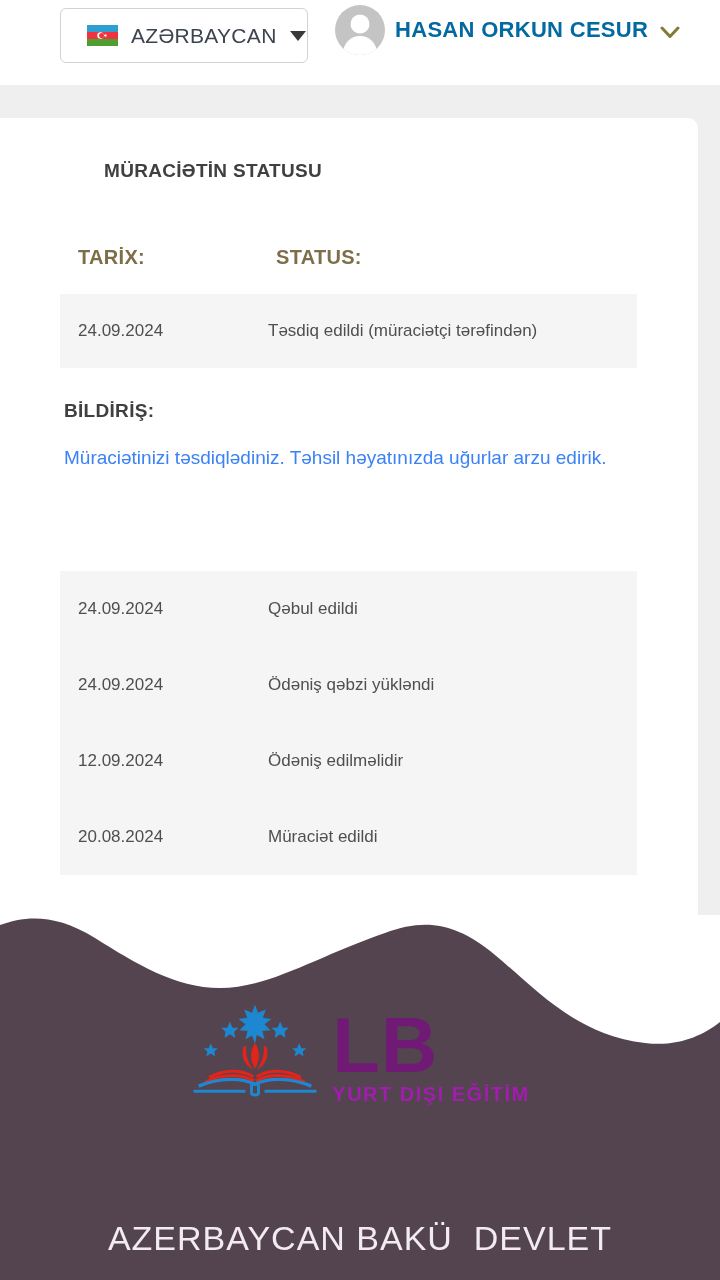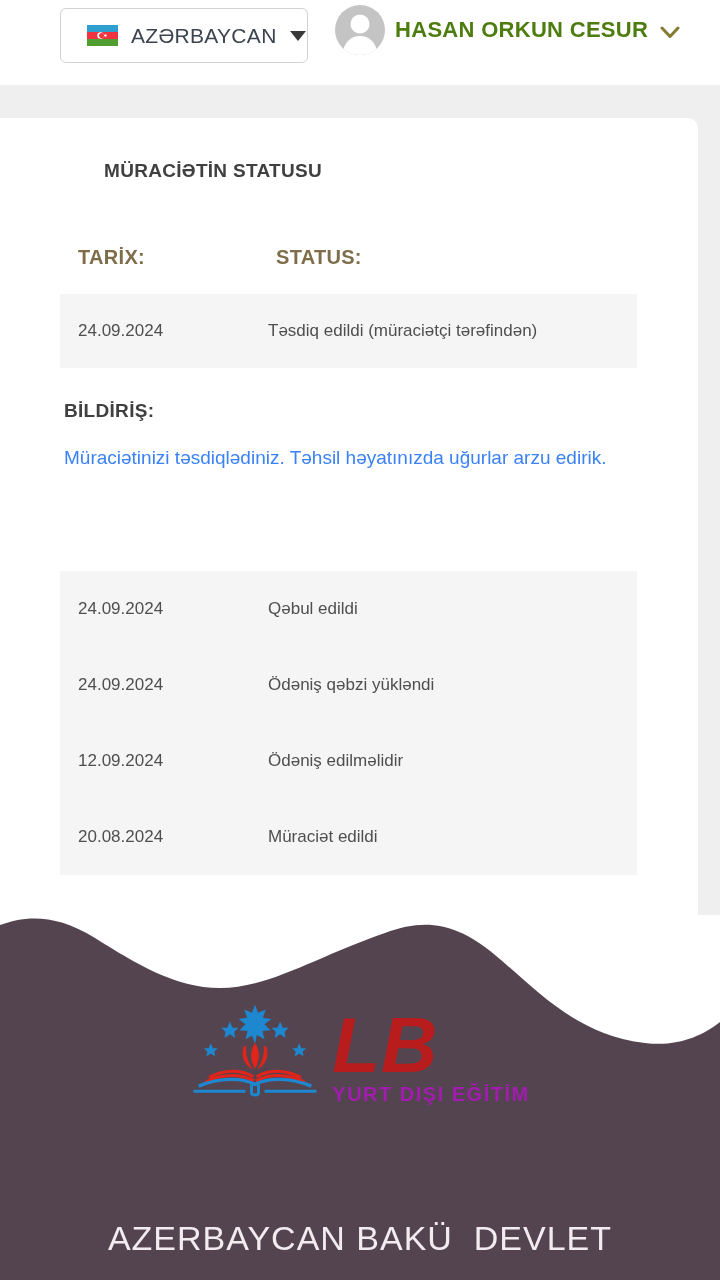--- a/index.html
+++ b/index.html
@@ -13,21 +13,21 @@
     position:absolute; top:8px; left:60px; width:248px; height:55px;
     background:#fff; border:1px solid #d2d2d2; border-radius:6px;
     display:flex; align-items:center; padding:0 20px 0 26px; gap:13px; cursor:pointer;
   }
   .lang-btn .flag { flex:0 0 auto; }
   .lang-label { font-size:21px; color:#3c4450; letter-spacing:0.3px; }
   .caret { width:0; height:0; margin-left:auto;
     border-left:8px solid transparent; border-right:8px solid transparent;
     border-top:10px solid #3a3a3a; }
   .user-menu { position:absolute; top:5px; left:335px; display:flex; align-items:center; gap:10px; cursor:pointer; }
-  .user-name { font-size:22px; font-weight:bold; color:#4d7c0f; letter-spacing:0.3px; }
+  .user-name { font-size:22px; font-weight:bold; color:#0369a1; letter-spacing:0.3px; }
   .user-chevron { margin-left:2px; margin-top:4px; }
 
   
   .band   { position:absolute; top:85px; left:0; width:720px; height:830px; background:#efefef; }
   .card   { position:absolute; top:118px; left:0; width:698px; height:797px; background:#ffffff; border-top-right-radius:10px; }
 
   .section-title { position:absolute; top:42px; left:60px; font-size:19px; font-weight:bold; color:#404040; letter-spacing:0.3px;margin-left:44px; }
   .cols { position:absolute; top:128px; left:60px; width:577px; display:flex; }
   .cols span { font-size:20px; font-weight:bold; color:#7d6e49; letter-spacing:0.3px; }
   .col-date { width:190px; margin-left:18px; }
@@ -45,21 +45,21 @@
   .history { position:absolute; top:453px; left:60px; width:577px; height:304px; background:#f5f5f5;
     display:flex; flex-direction:column; }
   .history .row { height:76px; }
 
   
   .footer { position:absolute; top:900px; left:0; width:720px; height:380px; }
   .footer svg.wave { position:absolute; top:0; left:0; display:block; }
   .footer-inner { position:absolute; top:0; left:0; width:720px; height:380px; }
   .logo-row { position:absolute; top:96px; left:0; width:720px; display:flex; justify-content:center; align-items:flex-end; gap:12px; }
   .logo-text { display:flex; flex-direction:column; align-items:flex-start; }
-  .logo-lb { font-size:78px; line-height:64px; font-weight:bold; color:#b91c1c; letter-spacing:1px;font-style:italic; }
+  .logo-lb { font-size:78px; line-height:64px; font-weight:bold; color:#701a75; letter-spacing:1px; }
   .logo-sub { font-size:20px; font-weight:bold; color:#a21caf; letter-spacing:1.5px; margin-top:6px; }
   .caption { position:absolute; top:216px; left:0; width:720px; text-align:center;
     color:#f2ebf0; font-size:34px; line-height:49px; letter-spacing:1px; white-space:pre-wrap; }
 </style>
 </head>
 <body>
 
 <div class="screen">
 
   <div class="topbar">

